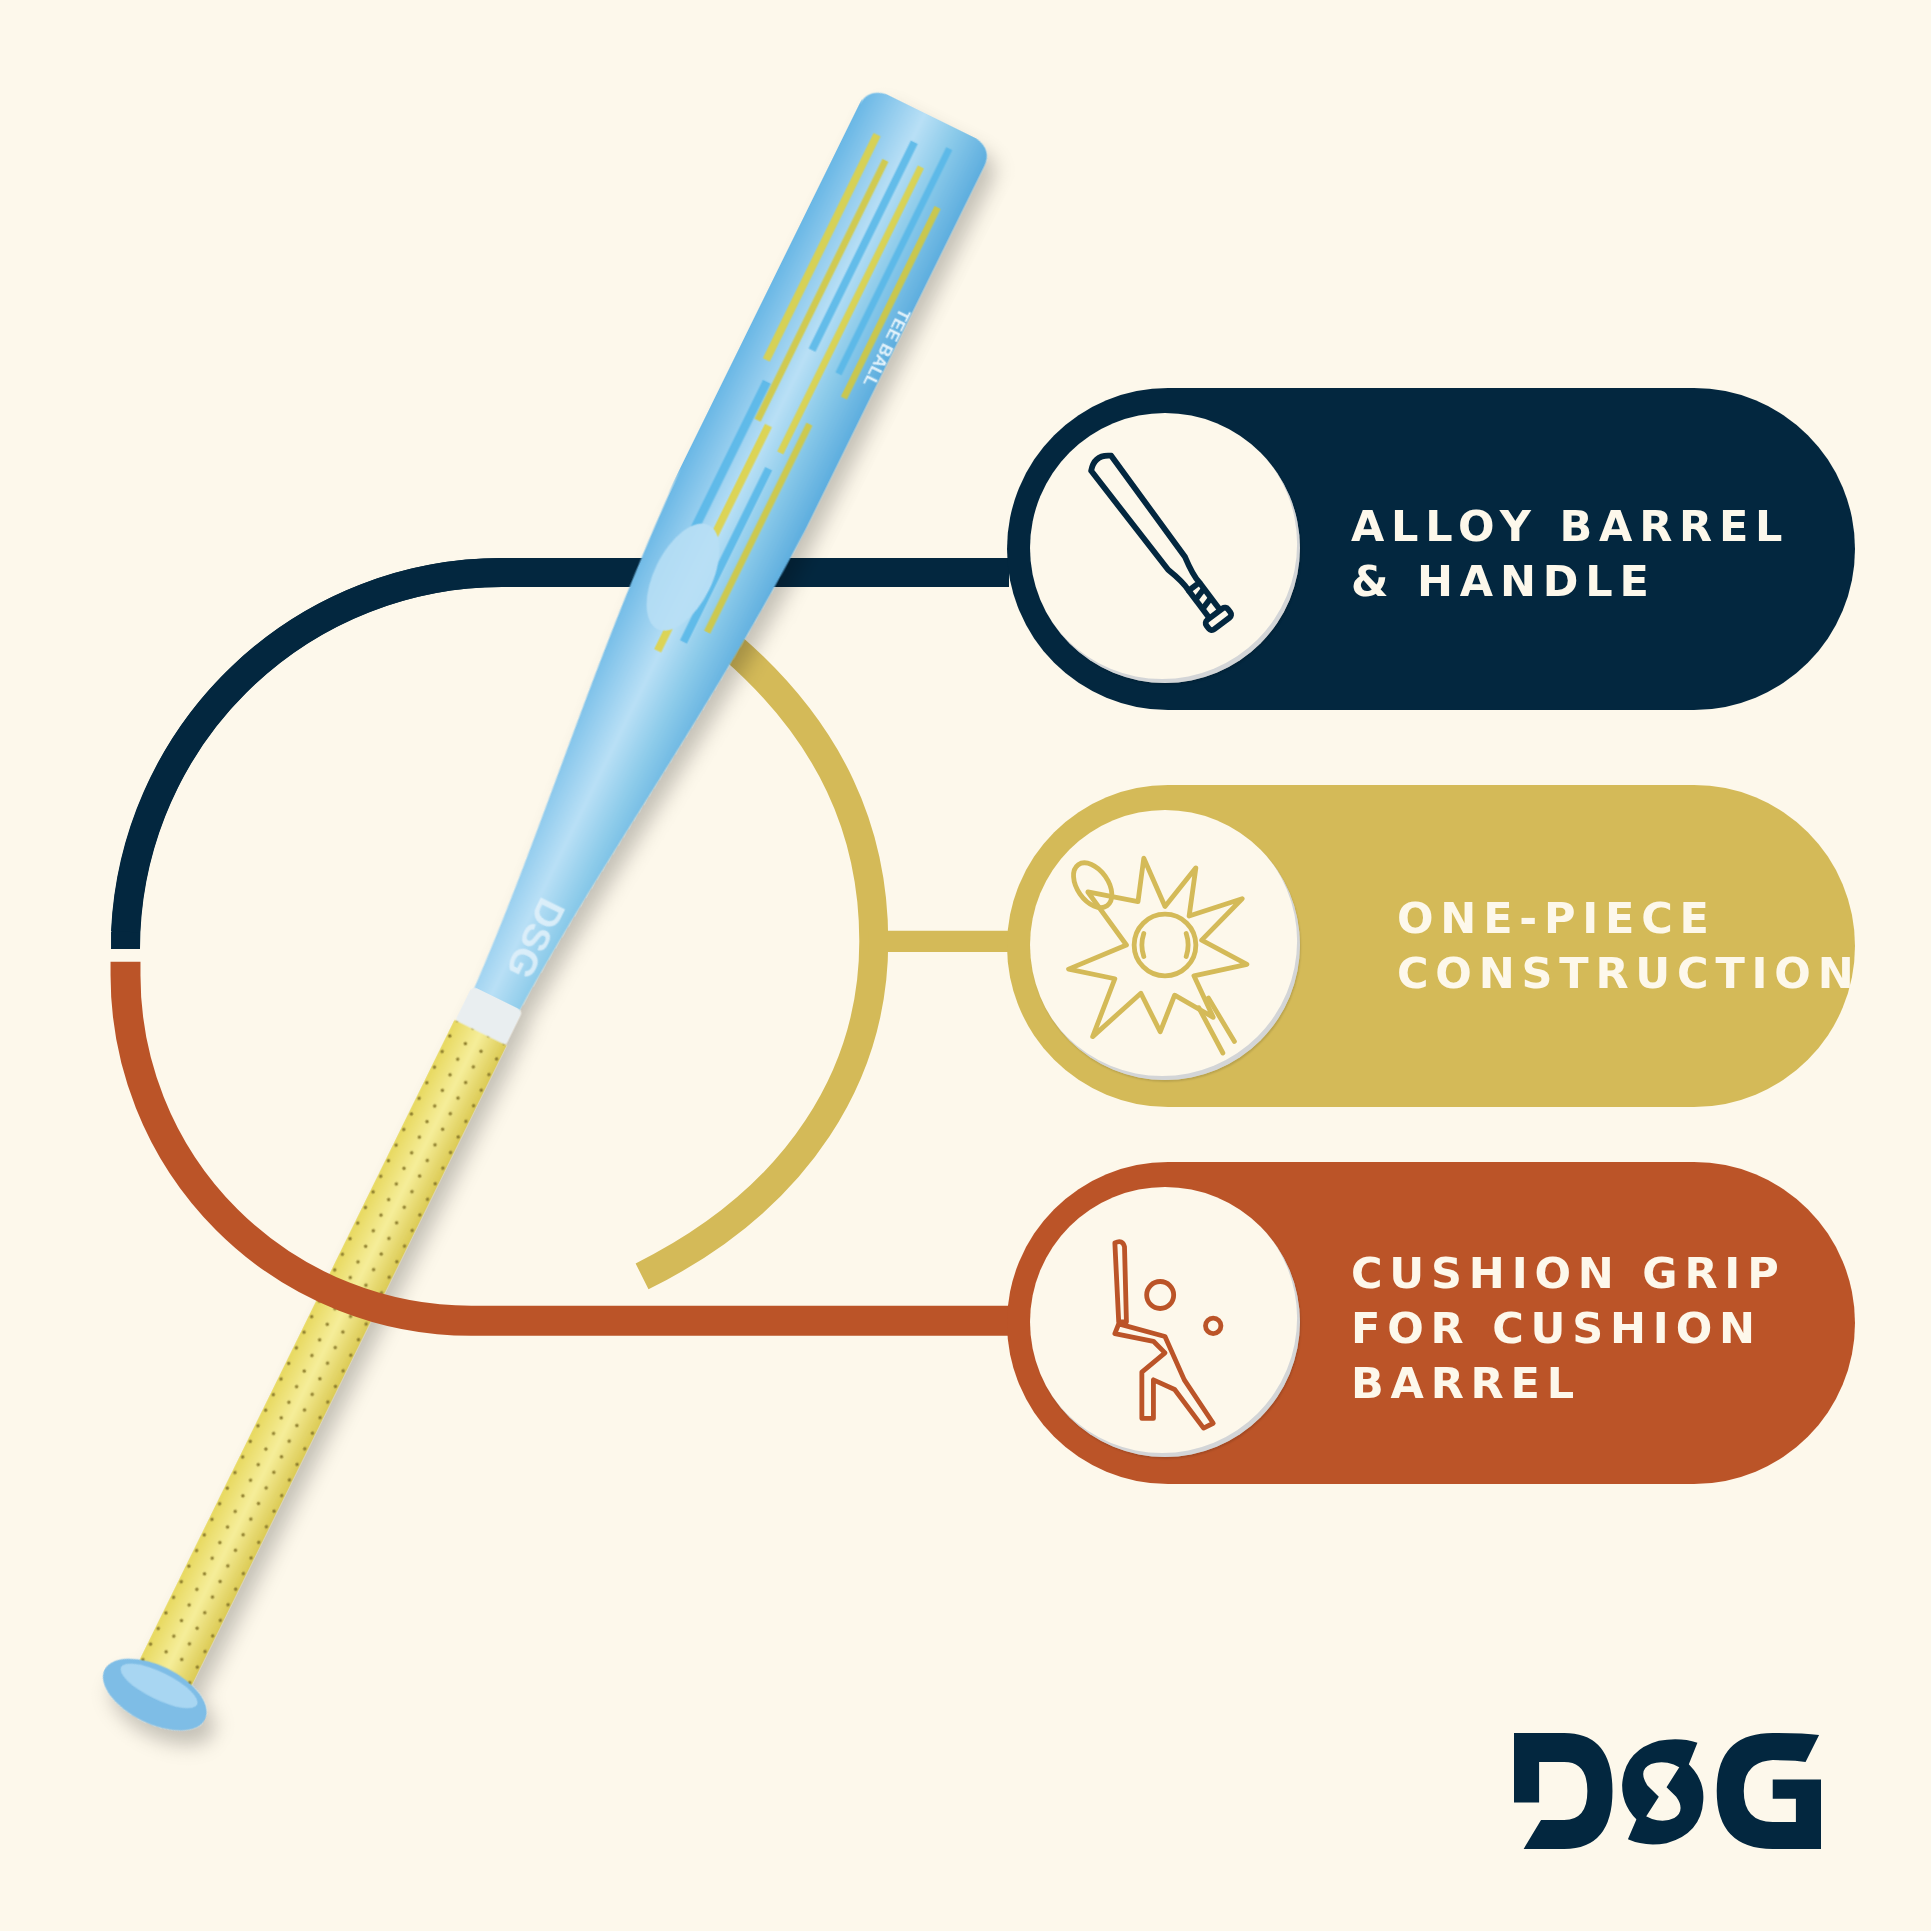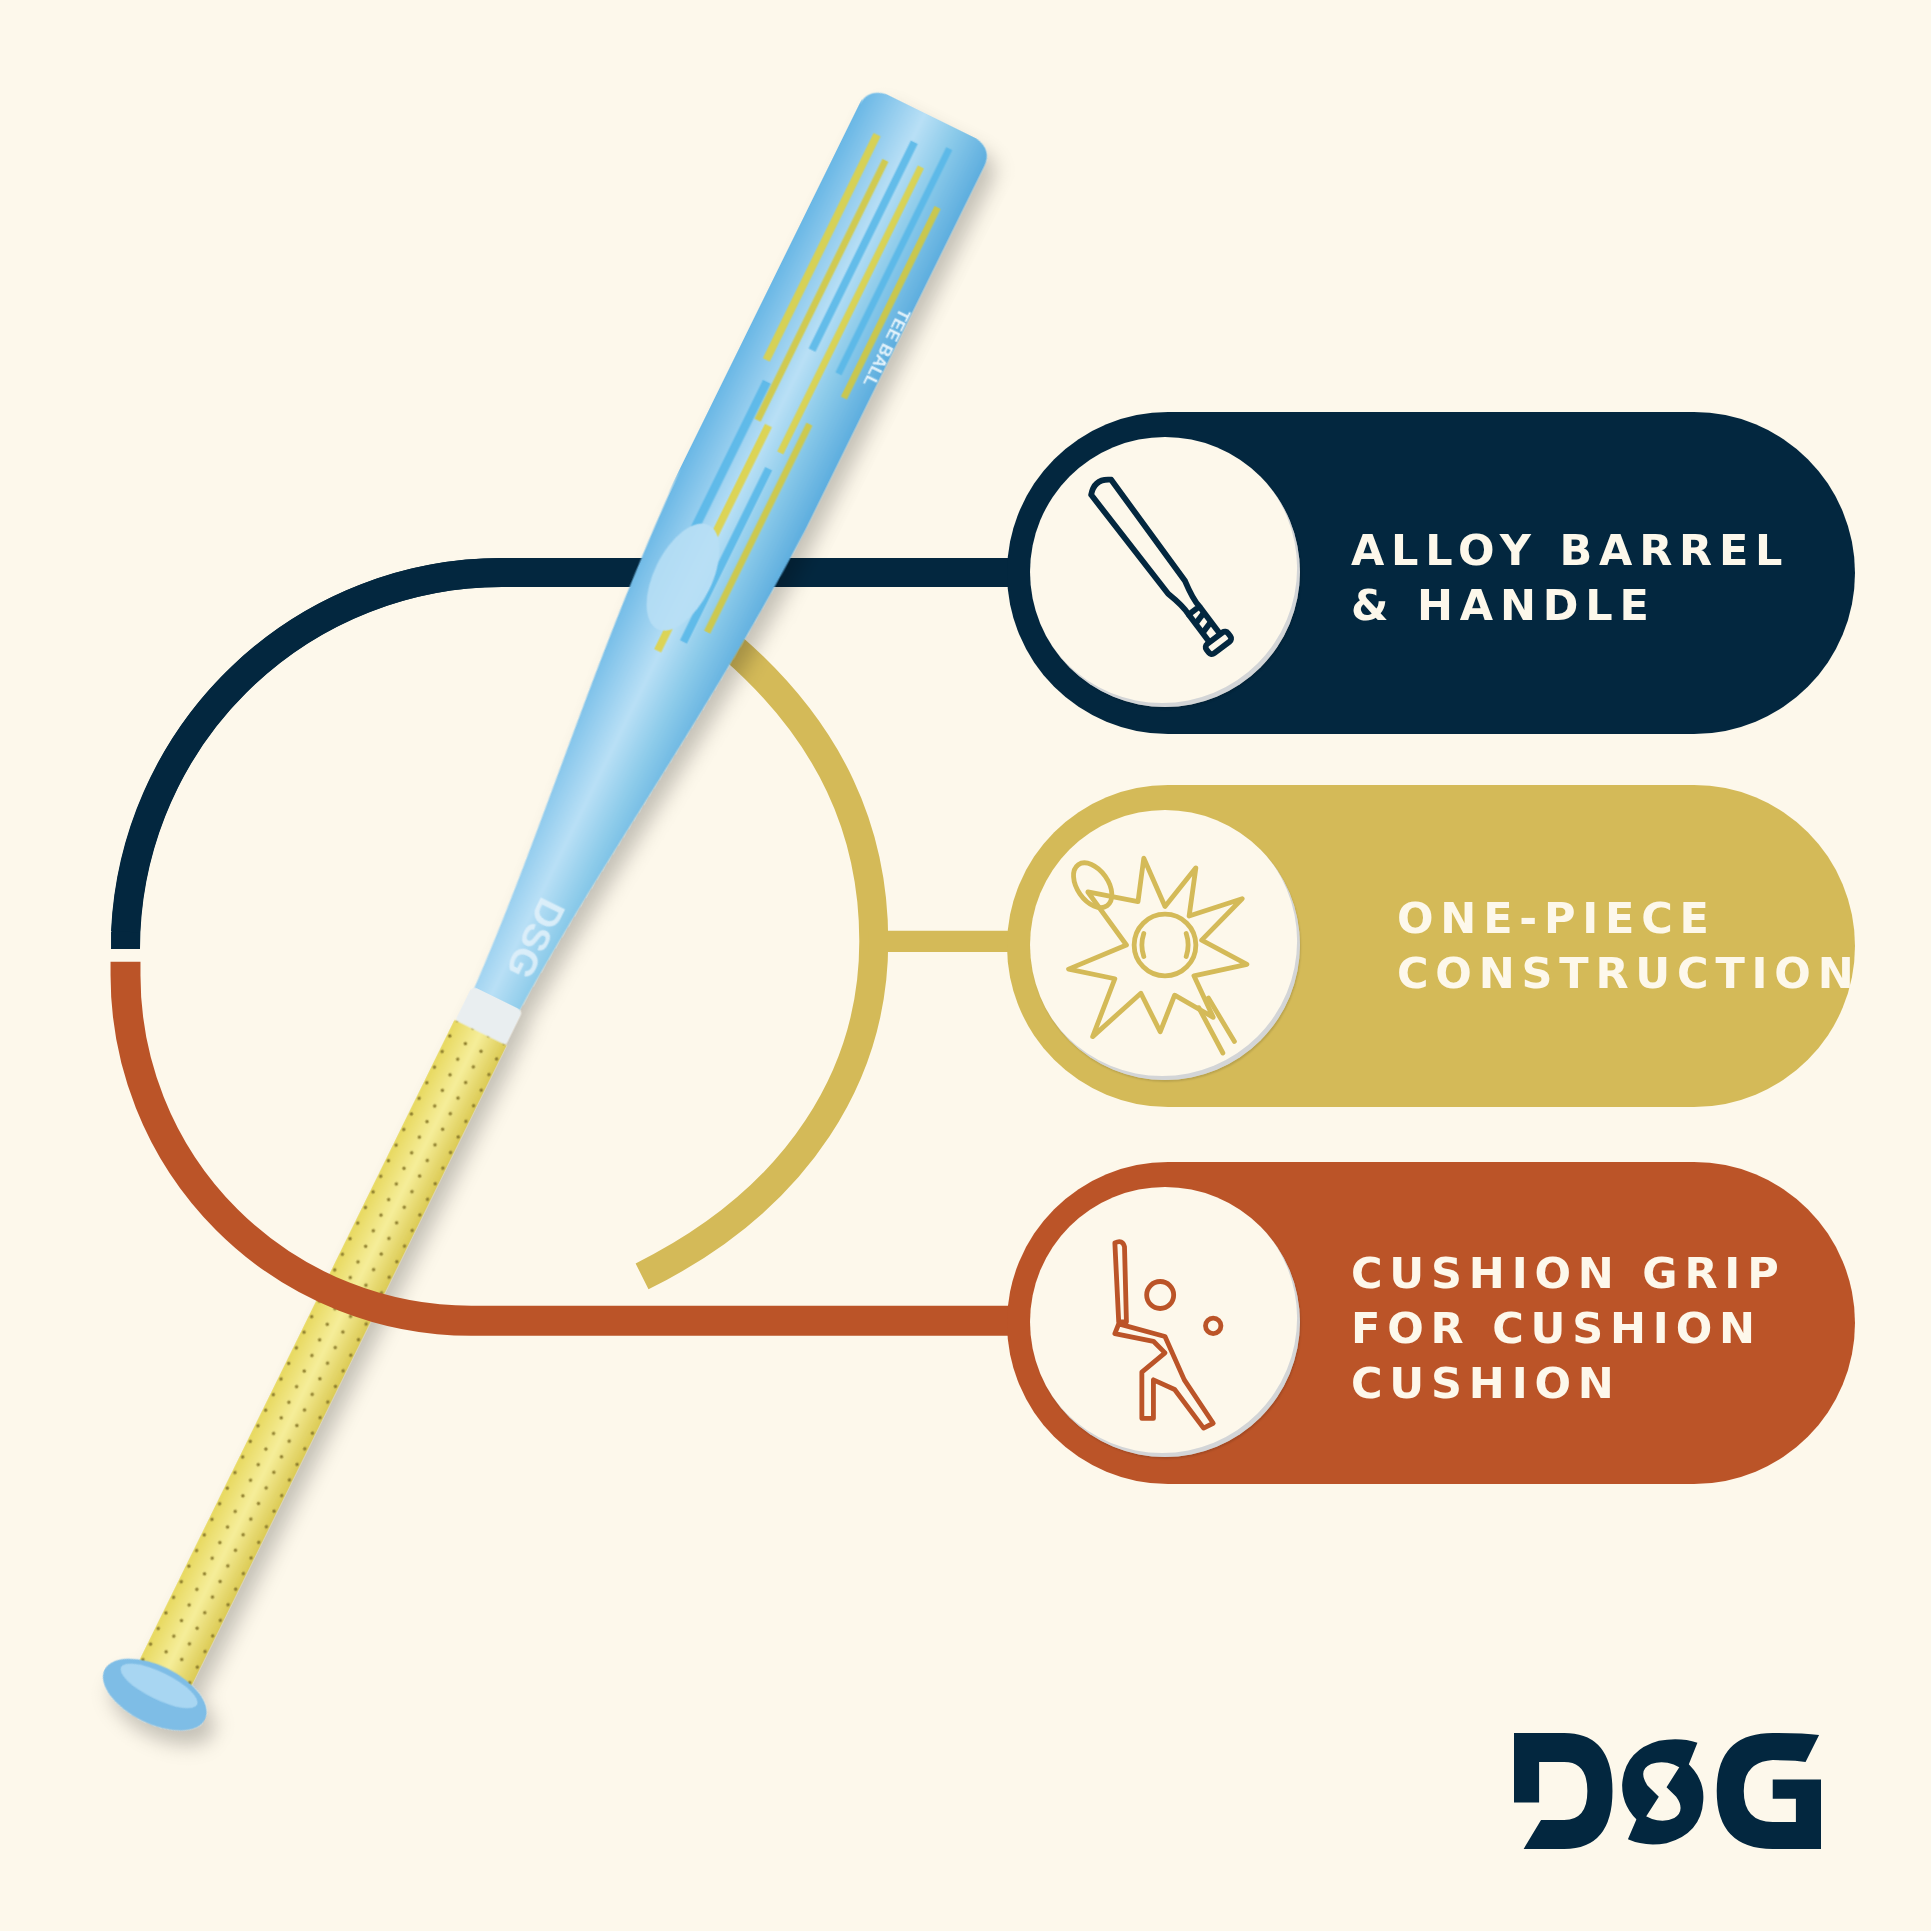--- a/index.html
+++ b/index.html
@@ -106,21 +106,21 @@
 
     <ellipse cx="0" cy="1800" rx="58" ry="30" fill="#7EBDE6"></ellipse>
     <ellipse cx="0" cy="1790" rx="44" ry="14" fill="#A8D6F2"></ellipse>
   </g>
 </svg>
 
 <svg class="layer" viewBox="0 0 2000 2000">
   <path d="M130 996 L130 1010 A358 358 0 0 0 488 1368 L1050 1368" fill="none" stroke="#BB5428" stroke-width="31"></path>
 </svg>
 
-<div class="pill" style="top:412px; background:#03273F;">
+<div class="pill" style="top:388px; background:#03273F;">
   <div class="disc">
     <svg viewBox="0 0 280 280">
       <g transform="translate(140,140) rotate(-37)" fill="none" stroke="#03273F" stroke-width="6" stroke-linejoin="round">
         <path d="M-13 -110 Q0 -122 13 -110 L11 20 Q6 40 7 50 L-7 50 Q-6 40 -11 20 Z"></path>
         <line x1="-7" y1="62" x2="7" y2="58"></line>
         <line x1="-7" y1="74" x2="7" y2="70"></line>
         <line x1="-7" y1="50" x2="-7" y2="86"></line>
         <line x1="7" y1="50" x2="7" y2="86"></line>
         <rect x="-14" y="86" width="28" height="12" rx="4"></rect>
       </g>
@@ -158,21 +158,21 @@
         <path d="M88 58 Q96 54 98 62 L100 140 L92 140 Z"></path>
         <circle cx="135" cy="112" r="14"></circle>
         <path d="M92 142 L140 155 L160 200 L190 245 L180 250 L150 210 L128 200 L128 240 L116 240 L116 192 L140 172 L128 160 L88 152 Z"></path>
         <circle cx="190" cy="144" r="8"></circle>
       </g>
     </svg>
   </div>
   <div class="label" style="top:84px;">
     <span class="line">CUSHION GRIP</span>
     <span class="line">FOR CUSHION</span>
-    <span class="line">CUSHION</span>
+    <span class="line">BARREL</span>
   </div>
 </div>
 
 <svg class="logo" viewBox="0 0 318 125">
   <title>DSG</title>
   <g fill="#03273F">
 
     <path d="M0 2 L52 2 Q102 2 102 62 Q102 122 52 122 L10 122 L28 92 L52 92 Q76 92 76 62 Q76 32 52 32 L26 32 L26 74 L0 74 Z"></path>
 
     <path d="M190 12 L178 42 Q160 28 142 34 Q128 40 138 56 L150 68 L132 96 Q112 80 112 56 Q114 20 150 10 Q172 6 190 12 Z"></path>

